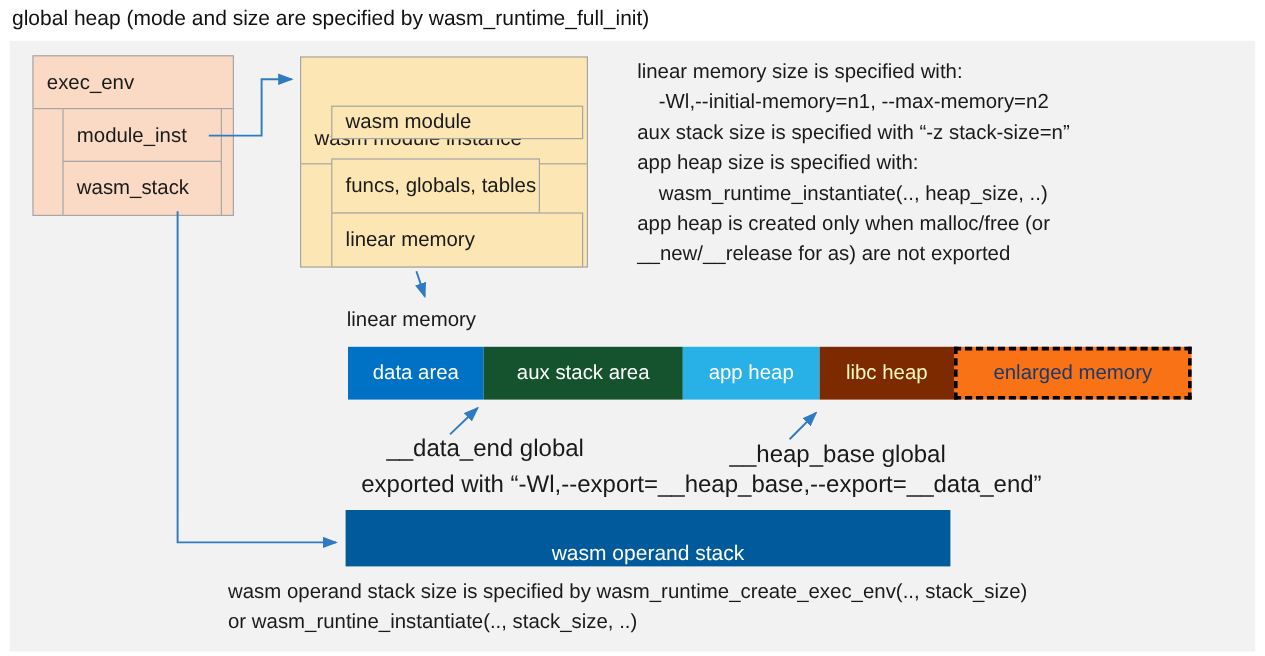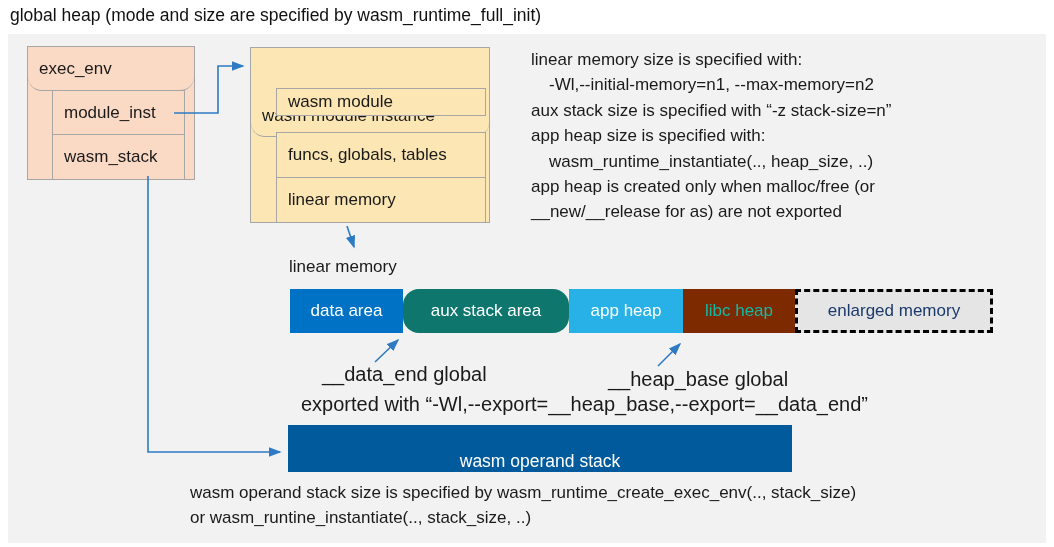--- a/index.html
+++ b/index.html
@@ -5,33 +5,33 @@
   html,body{margin:0;padding:0;background:#ffffff;}
   .page{position:relative;width:1054px;height:547px;background:#ffffff;overflow:hidden;
         font-family:"Liberation Sans","DejaVu Sans",sans-serif;color:#1a1a1a;}
   .title{position:absolute;left:10px;top:5px;font-size:17.5px;color:#111;white-space:nowrap;}
   .panel{position:absolute;left:8px;top:34px;width:1038px;height:509px;background:#f2f2f2;}
 
   .box{position:absolute;box-sizing:border-box;border:1px solid #a6a6a6;}
   .pink{background:#fad9c5;}
   .cream{background:#fce6b3;}
   .hdr{box-sizing:border-box;border-bottom:1px solid #a6a6a6;padding-left:11px;
-       display:flex;align-items:center;font-size:17px;white-space:nowrap;border-radius:14px;}
+       display:flex;align-items:center;font-size:17px;white-space:nowrap;}
   .cell{position:absolute;box-sizing:border-box;border:1px solid #a6a6a6;
         display:flex;align-items:center;padding-left:11px;font-size:17px;white-space:nowrap;}
 
   .notes{position:absolute;left:531px;top:47px;width:505px;font-size:17px;line-height:25.4px;}
   .nline{white-space:nowrap;}
   .nline.indent{padding-left:18px;}
 
   .lm-label{position:absolute;left:289px;top:257px;font-size:17px;}
   .membar{position:absolute;left:290px;top:289px;height:28px;display:flex;}
   .seg{box-sizing:border-box;height:44px;display:flex;align-items:center;justify-content:center;
        font-size:17px;color:#fff;white-space:nowrap;}
-  .seg.dashed{border:3px dashed #000;background:#e5e5e5;color:#1b3a6b;}
+  .seg.dashed{border:3px dashed #000;background:#f97316;color:#1b3a6b;}
 
   .anno{position:absolute;font-size:20px;white-space:nowrap;}
   .opstack{position:absolute;left:288px;top:425px;width:504px;height:47px;background:#005a9b;
            display:flex;align-items:flex-end;justify-content:center;color:#fff;font-size:17.5px;}
   .bottom-notes{position:absolute;left:190px;top:480px;font-size:17px;line-height:25.4px;}
   .overlay{position:absolute;left:0;top:0;width:1054px;height:547px;pointer-events:none;}
 </style>
 </head>
 <body>
 
@@ -44,39 +44,39 @@
   <div class="box pink" style="left:27px;top:46px;width:168px;height:134px;">
     <div class="hdr" style="height:44px;">exec_env</div>
   </div>
   <div class="cell pink" style="left:52px;top:90px;width:133px;height:45px;">module_inst</div>
   <div class="cell pink" style="left:52px;top:134px;width:133px;height:46px;">wasm_stack</div>
 
   <div class="box cream" style="left:250px;top:47px;width:240px;height:176px;">
     <div class="hdr" style="height:41px;margin-top:48px;">wasm module instance</div>
   </div>
   <div class="cell cream" style="left:276px;top:88px;width:210px;height:28px;">wasm module</div>
-  <div class="cell cream" style="left:276px;top:132px;width:210px;height:46px;">funcs, globals, tables</div>
+  <div class="cell cream" style="left:276px;top:132px;width:174px;height:46px;">funcs, globals, tables</div>
   <div class="cell cream" style="left:276px;top:177px;width:210px;height:46px;">linear memory</div>
 
   <div class="notes">
     <div class="nline">linear memory size is specified with:</div>
     <div class="nline indent">-Wl,--initial-memory=n1, --max-memory=n2</div>
     <div class="nline">aux stack size is specified with “-z stack-size=n”</div>
     <div class="nline">app heap size is specified with:</div>
     <div class="nline indent">wasm_runtime_instantiate(.., heap_size, ..)</div>
     <div class="nline">app heap is created only when malloc/free (or</div>
     <div class="nline">__new/__release for as) are not exported</div>
   </div>
 
   <div class="lm-label">linear memory</div>
   <div class="membar">
     <div class="seg" style="width: 113px; background: rgb(0, 114, 198); color: rgb(255, 255, 255);">data area</div>
-    <div class="seg" style="width: 166px; background: #0f766e; color: rgb(255, 255, 255); border-radius: 16px;">aux stack area</div>
+    <div class="seg" style="width: 166px; background: #14532d; color: rgb(255, 255, 255);">aux stack area</div>
     <div class="seg" style="width: 114px; background: rgb(39, 177, 230); color: rgb(255, 255, 255);">app heap</div>
-    <div class="seg" style="width: 112px; background: rgb(126, 42, 0); color: #14b8a6;">libc heap</div>
+    <div class="seg" style="width: 112px; background: rgb(126, 42, 0); color: #fef9c3;">libc heap</div>
     <div class="seg dashed" style="width: 198px; color: rgb(27, 58, 107);">enlarged memory</div>
   </div>
 
   <div class="anno" style="left:322px;top:363px;">__data_end global</div>
   <div class="anno" style="left:608px;top:368px;">__heap_base global</div>
   <div class="anno" style="left:301px;top:393px;">exported with “-Wl,--export=__heap_base,--export=__data_end”</div>
 
   <div class="opstack" style="background: rgb(0, 90, 155);">
     <span>wasm operand stack</span>
   </div>

